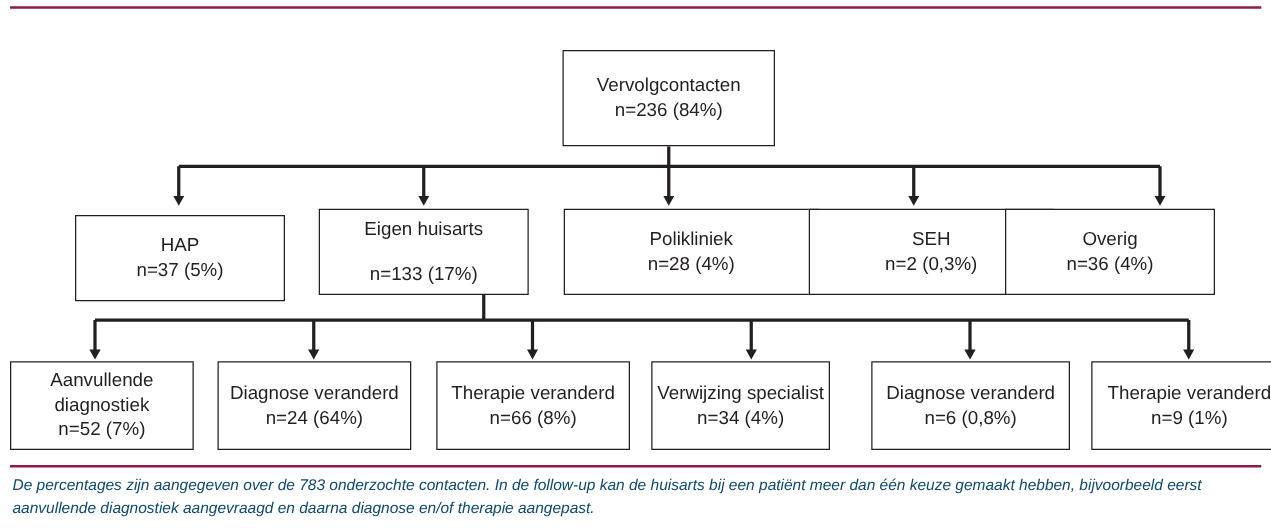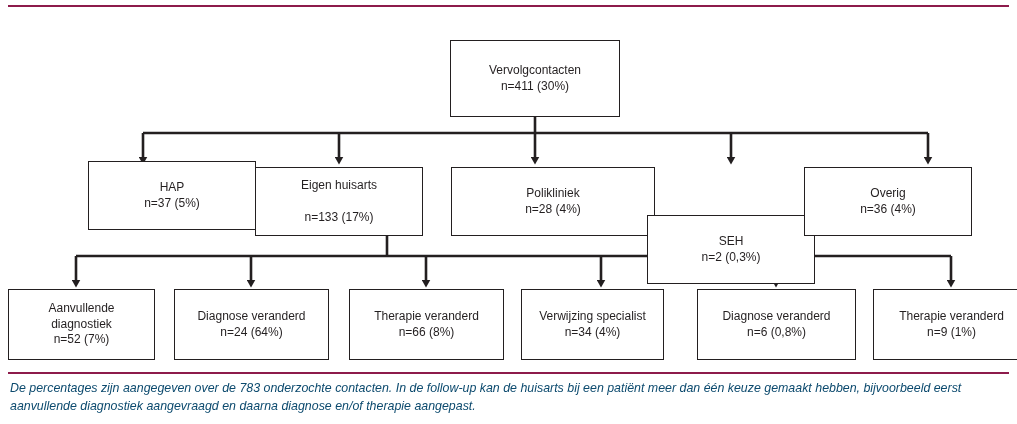--- a/index.html
+++ b/index.html
@@ -39,21 +39,21 @@
   .node {
     position: absolute;
     box-sizing: border-box;
     border: 1.3px solid #231f20;
     background: #ffffff;
     display: flex;
     flex-direction: column;
     align-items: center;
     justify-content: center;
     text-align: center;
-    font-size: 12px;
+    font-size: 15px;
     line-height: 1.32;
     color: #231f20;
     padding: 2px 4px;
   }
   .node .line { display: block; white-space: nowrap; }
 
   #caption {
     position: absolute;
     left: 10px;
     top: 380px;
@@ -91,36 +91,36 @@
     <line x1="76" y1="256" x2="76" y2="281" stroke="#231f20" stroke-width="2.6" marker-end="url(#arrowhead)"></line>
     <line x1="251" y1="256" x2="251" y2="281" stroke="#231f20" stroke-width="2.6" marker-end="url(#arrowhead)"></line>
     <line x1="426" y1="256" x2="426" y2="281" stroke="#231f20" stroke-width="2.6" marker-end="url(#arrowhead)"></line>
     <line x1="601" y1="256" x2="601" y2="281" stroke="#231f20" stroke-width="2.6" marker-end="url(#arrowhead)"></line>
     <line x1="776" y1="256" x2="776" y2="281" stroke="#231f20" stroke-width="2.6" marker-end="url(#arrowhead)"></line>
     <line x1="951" y1="256" x2="951" y2="281" stroke="#231f20" stroke-width="2.6" marker-end="url(#arrowhead)"></line>
   </svg>
 
   <div class="node" style="left:450px; top:40px; width:170px; height:77px;">
     <span class="line">Vervolgcontacten</span>
-    <span class="line">n=411 (30%)</span>
+    <span class="line">n=236 (84%)</span>
   </div>
 
-  <div class="node" style="left:60px; top:161px; width:168px; height:69px;margin-left:28px;">
+  <div class="node" style="left:60px; top:172px; width:168px; height:69px;">
     <span class="line">HAP</span>
     <span class="line">n=37 (5%)</span>
   </div>
   <div class="node" style="left:255px; top:167px; width:168px; height:69px;gap:16px;">
     <span class="line">Eigen huisarts</span>
     <span class="line">n=133 (17%)</span>
   </div>
   <div class="node" style="left:451px; top:167px; width:204px; height:69px;">
     <span class="line">Polikliniek</span>
     <span class="line">n=28 (4%)</span>
   </div>
-  <div class="node" style="left:647px; top:167px; width:168px; height:69px;margin-top:48px;">
+  <div class="node" style="left:647px; top:167px; width:196px; height:69px;">
     <span class="line">SEH</span>
     <span class="line">n=2 (0,3%)</span>
   </div>
   <div class="node" style="left:804px; top:167px; width:168px; height:69px;">
     <span class="line">Overig</span>
     <span class="line">n=36 (4%)</span>
   </div>
 
   <div class="node" style="left:8px; top:289px; width:147px; height:71px;">
     <span class="line">Aanvullende</span>

